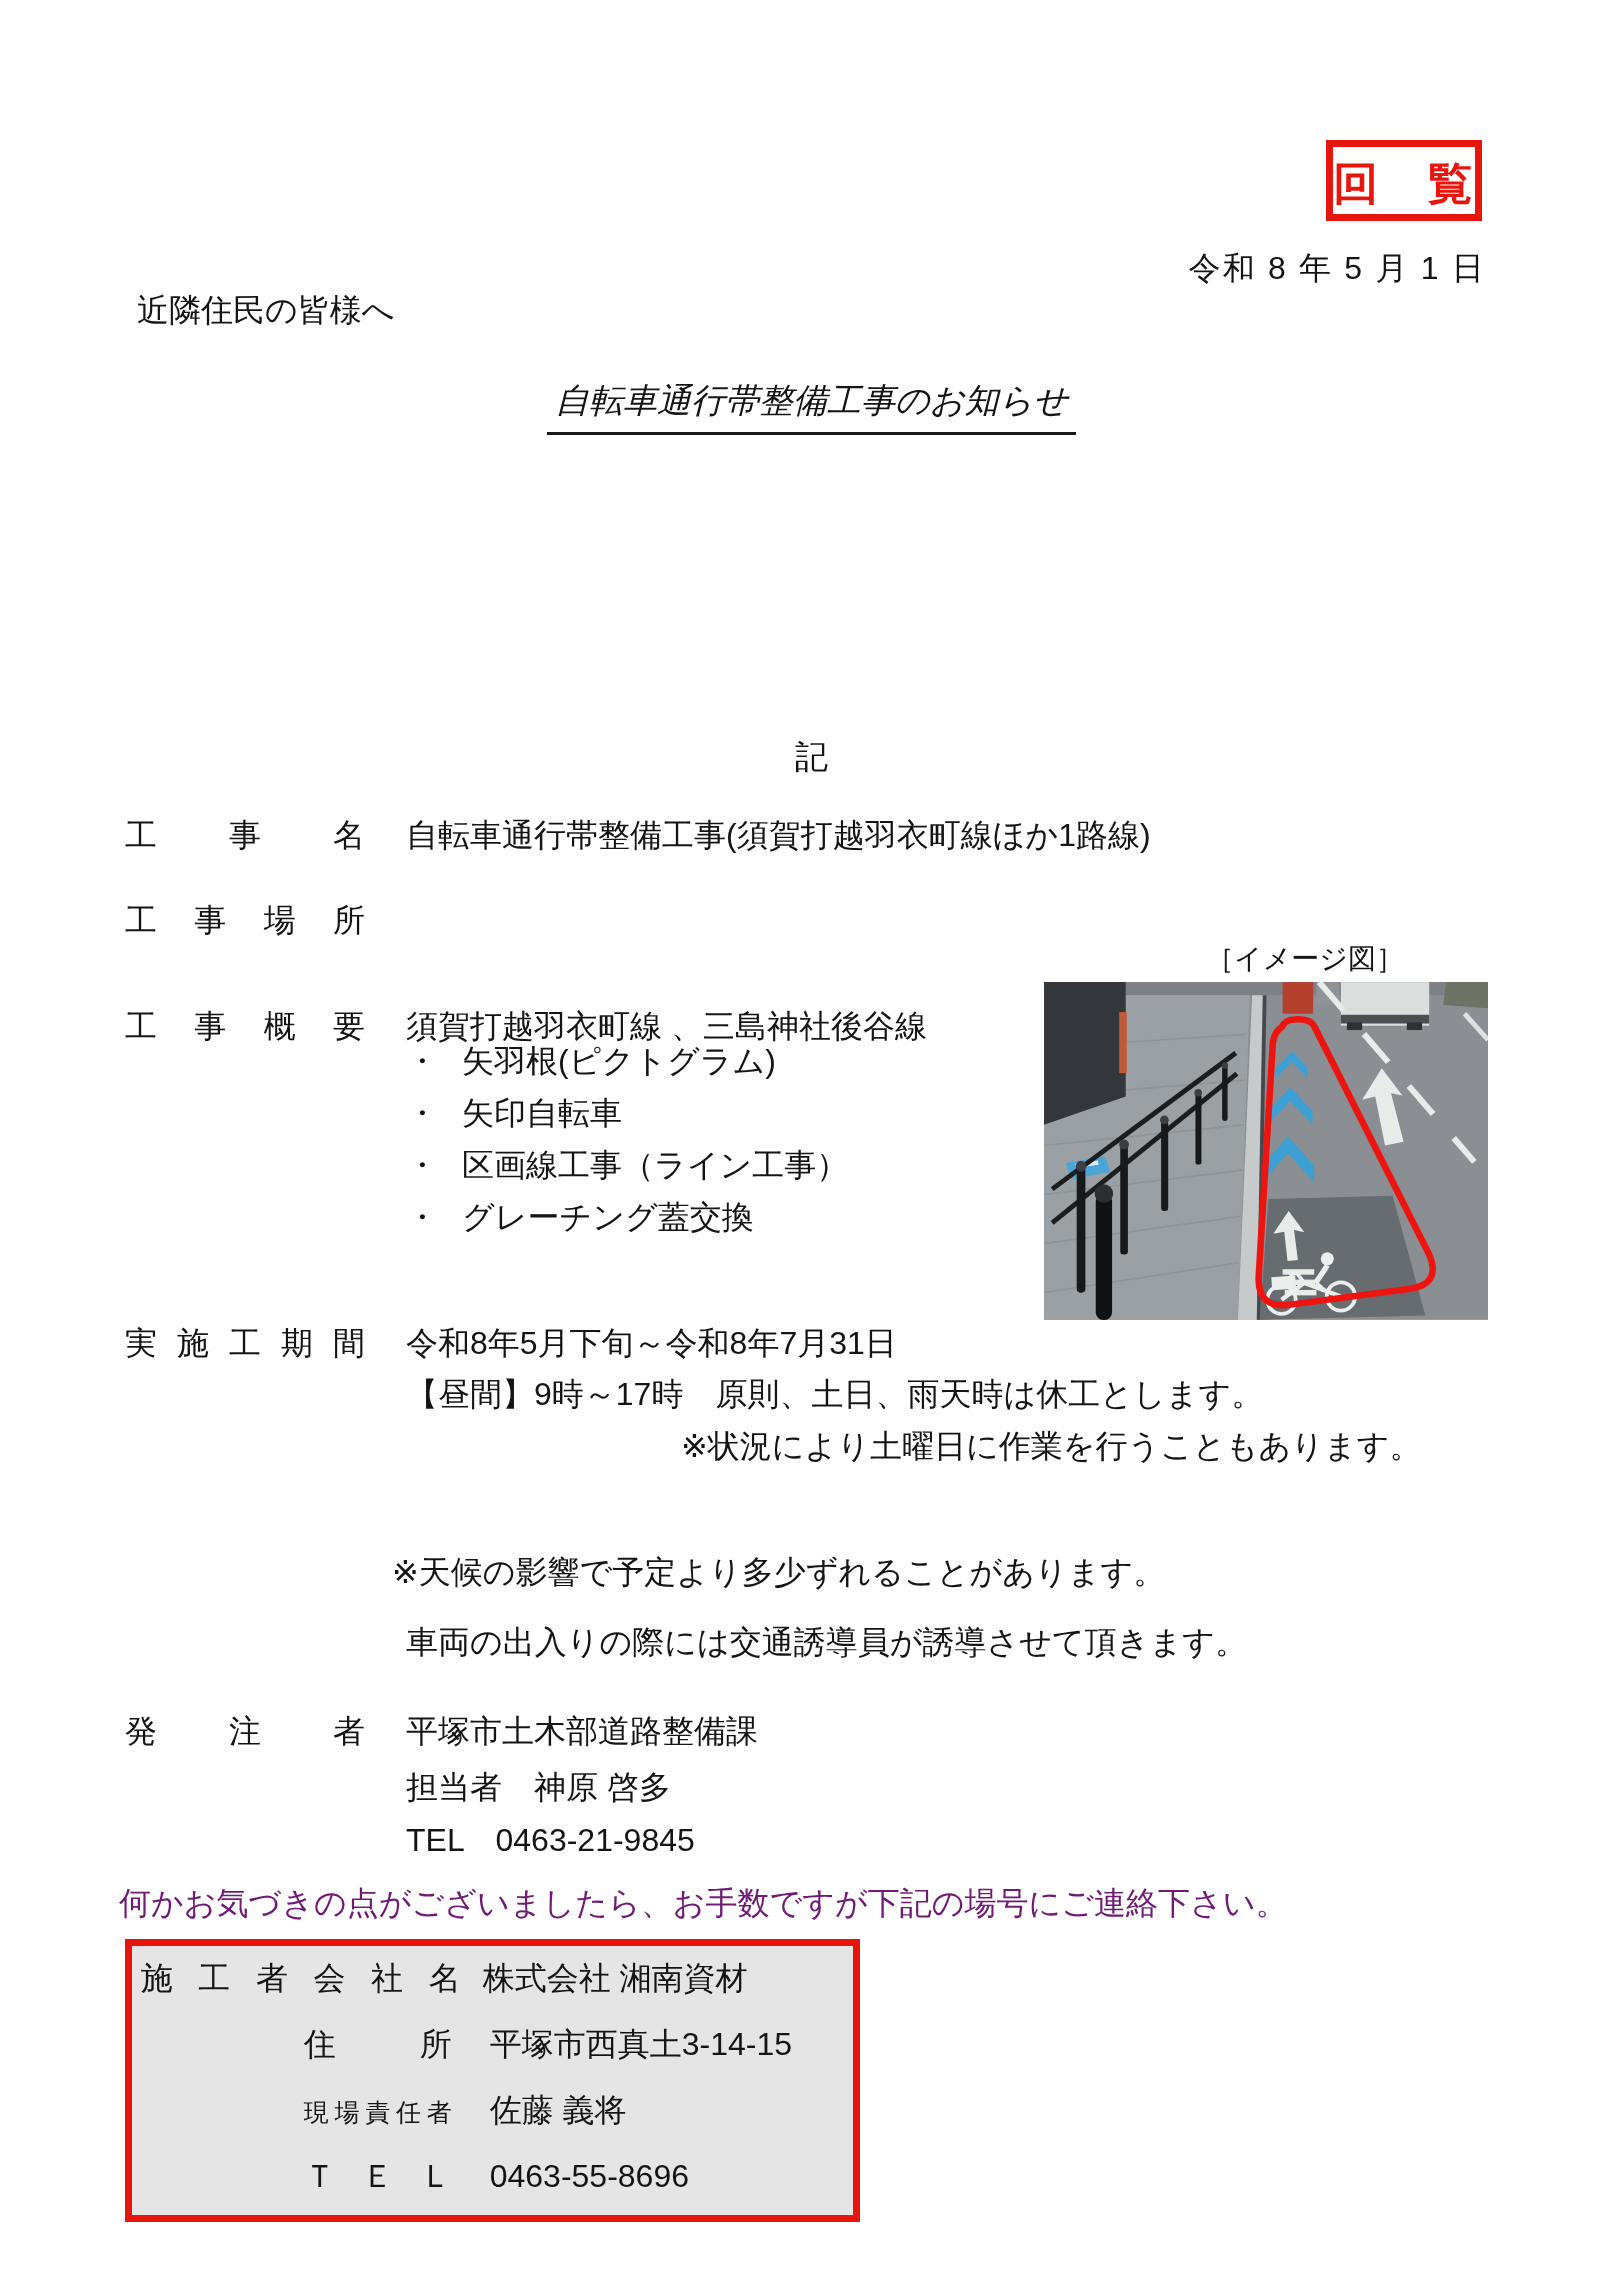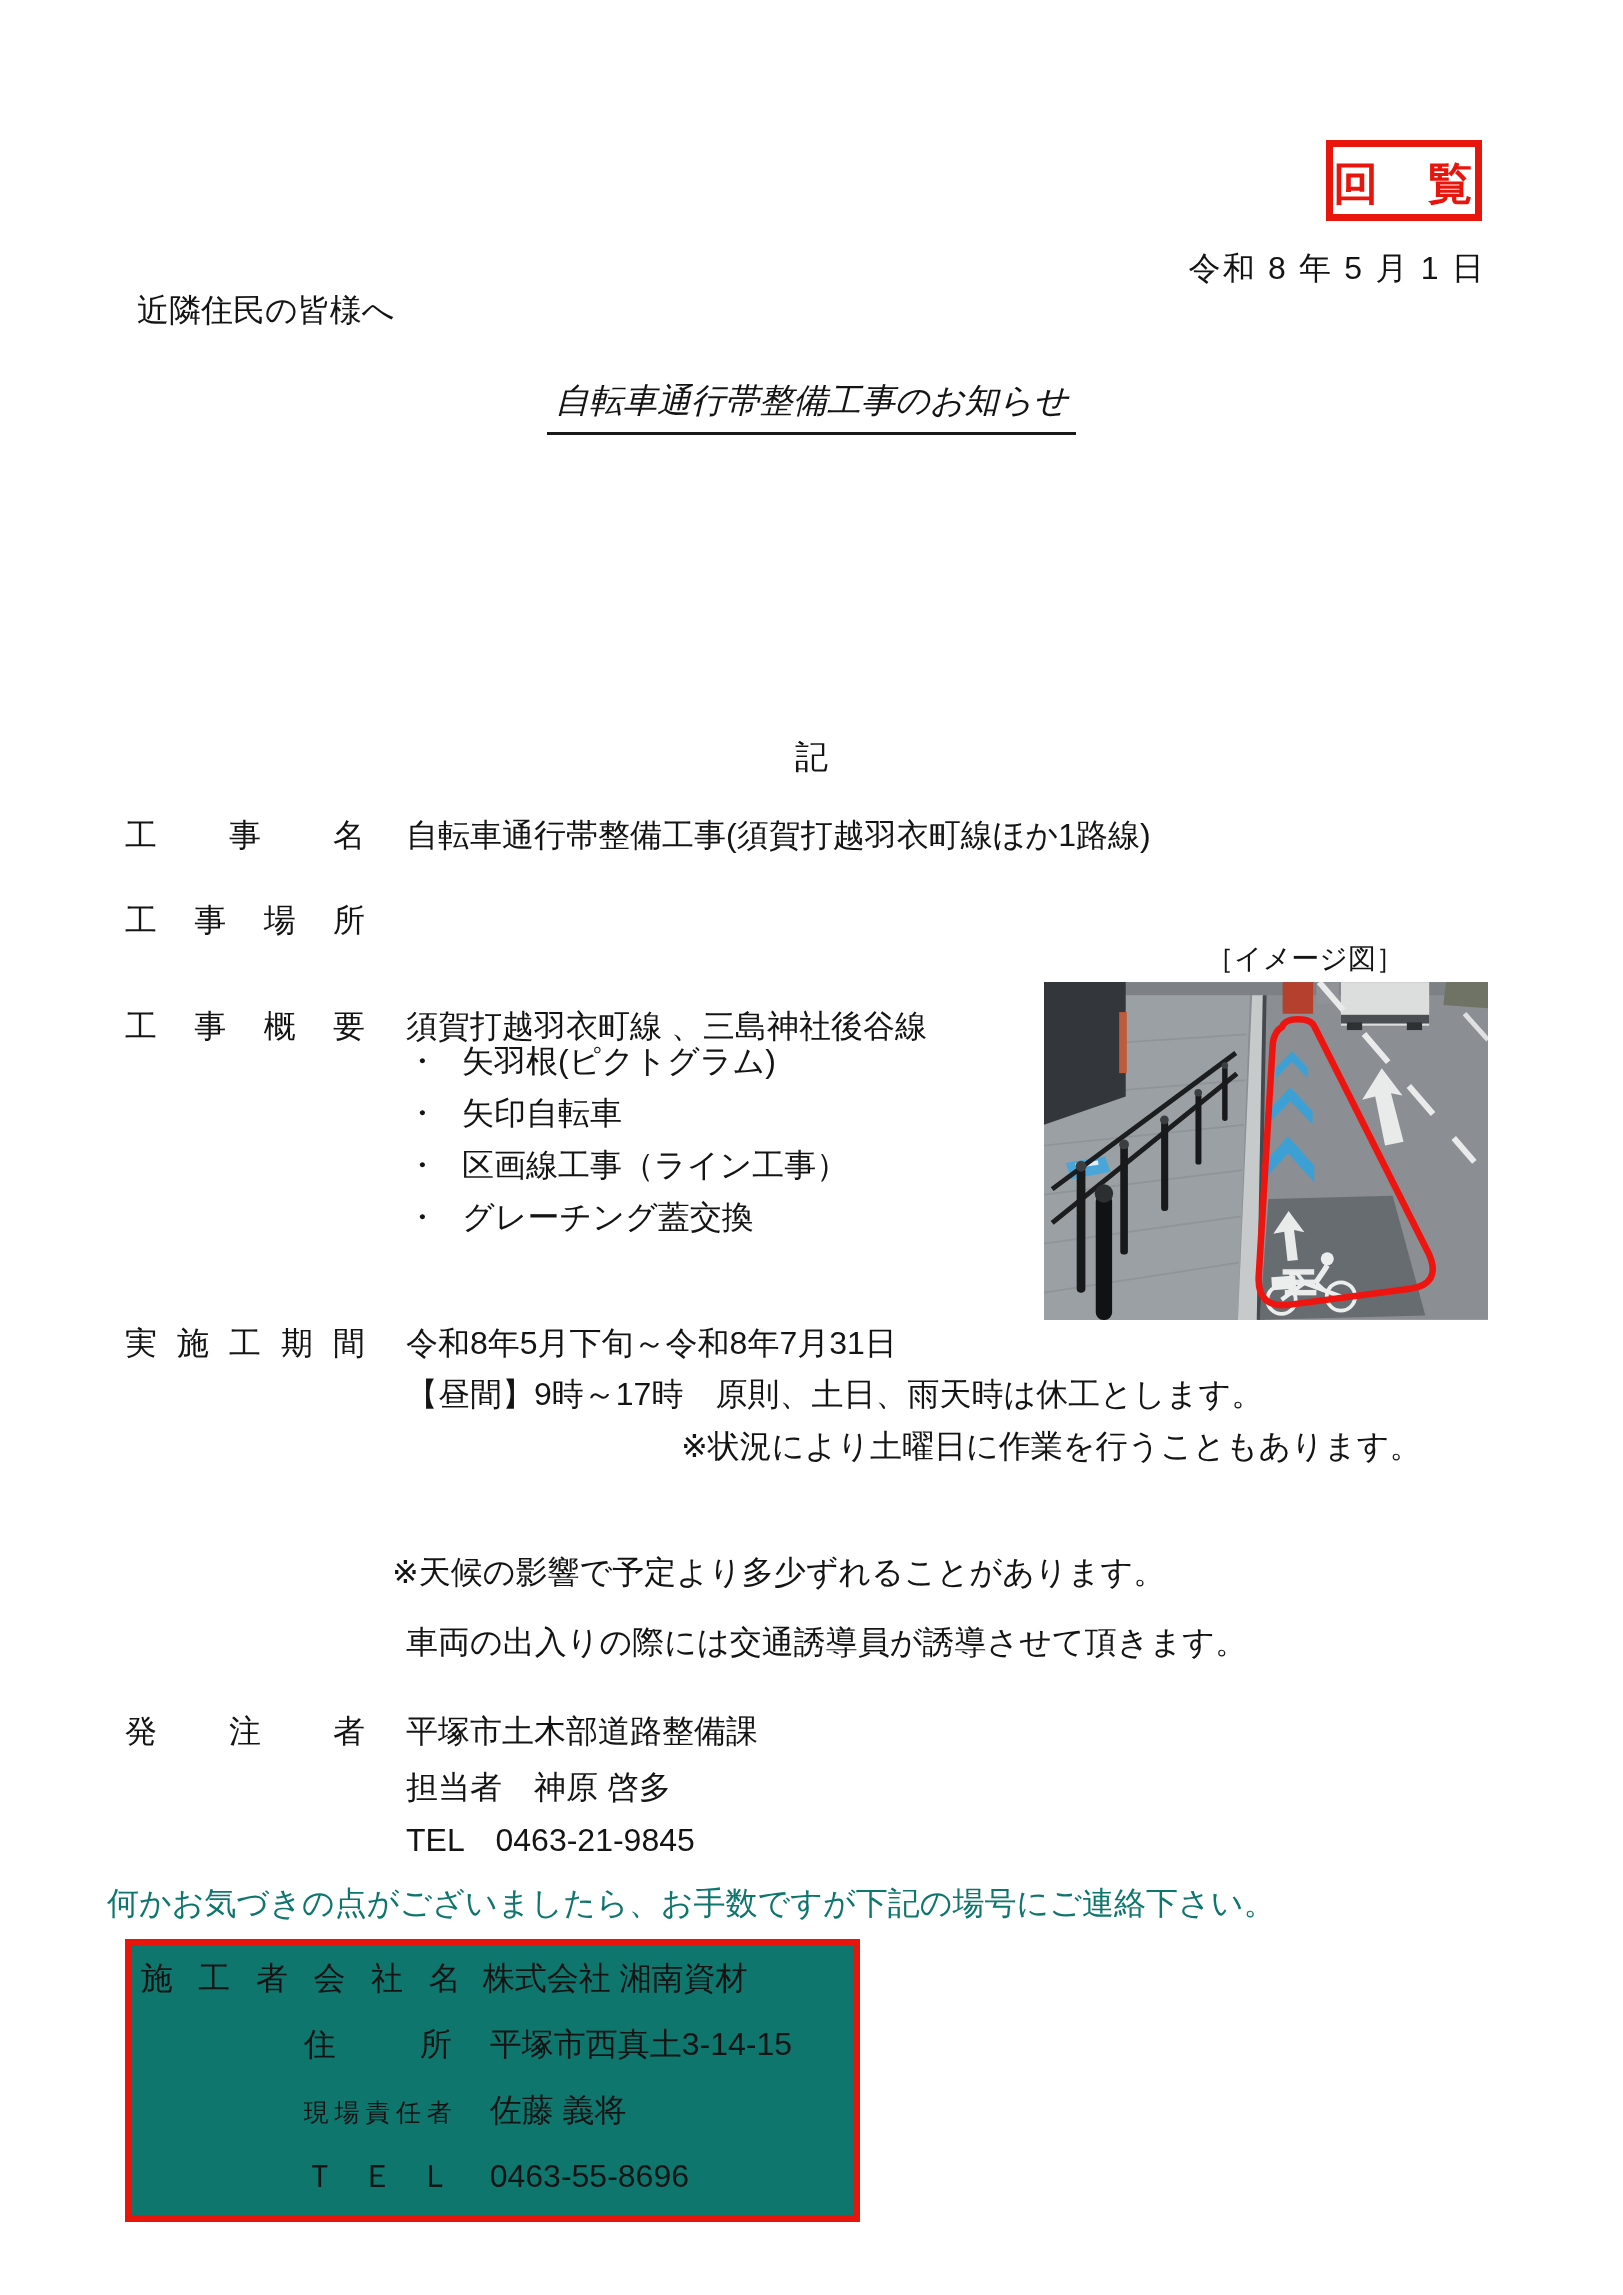--- a/index.html
+++ b/index.html
@@ -27,26 +27,26 @@
   .record{position:absolute;left:0;top:735px;width:100%;text-align:center;font-size:33px;}
   
   .row{position:absolute;left:125px;display:flex;align-items:baseline;font-size:32px;}
   .lab{width:240px;flex:none;text-align:justify;text-align-last:justify;white-space:normal;}
   .val{margin-left:41px;flex:none;white-space:pre;}
   .caption{position:absolute;left:1206px;top:940px;font-size:28px;white-space:pre;}
   .bullets{position:absolute;left:406px;top:1035px;}
   .bullets .b{font-size:32px;line-height:52px;white-space:pre;display:flex;}
   .bullets .b .bm{margin-right:24px;}
   .note{position:absolute;font-size:32px;white-space:pre;}
-  .alert{position:absolute;left:107px;top:1882px;font-size:32px;color:#0f766e;white-space:pre;}
+  .alert{position:absolute;left:119px;top:1882px;font-size:32px;color:#701a75;white-space:pre;}
   
   .cbox{
     position:absolute;left:125px;top:1939px;width:735px;
     border:7.6px solid #e8150d;box-sizing:border-box;
-    padding:11px 0 16.4px 8.7px;background:#0f766e;
+    padding:11px 0 16.4px 8.7px;background:#e5e5e5;
   }
   .cbox .crow{display:flex;align-items:baseline;font-size:32px;margin-bottom:22px;}
   .cbox .crow:last-child{margin-bottom:0;}
   .cbox .lab1{width:320px;flex:none;text-align:justify;text-align-last:justify;}
   .cbox .v1{margin-left:22px;white-space:pre;}
   .cbox .sub{margin-left:163px;width:148px;flex:none;text-align:justify;text-align-last:justify;}
   .cbox .sub.small{font-size:25px;}
   .cbox .v2{margin-left:38px;white-space:pre;}
   .photo{position:absolute;left:1044px;top:982px;width:444px;height:338px;}
 </style>

